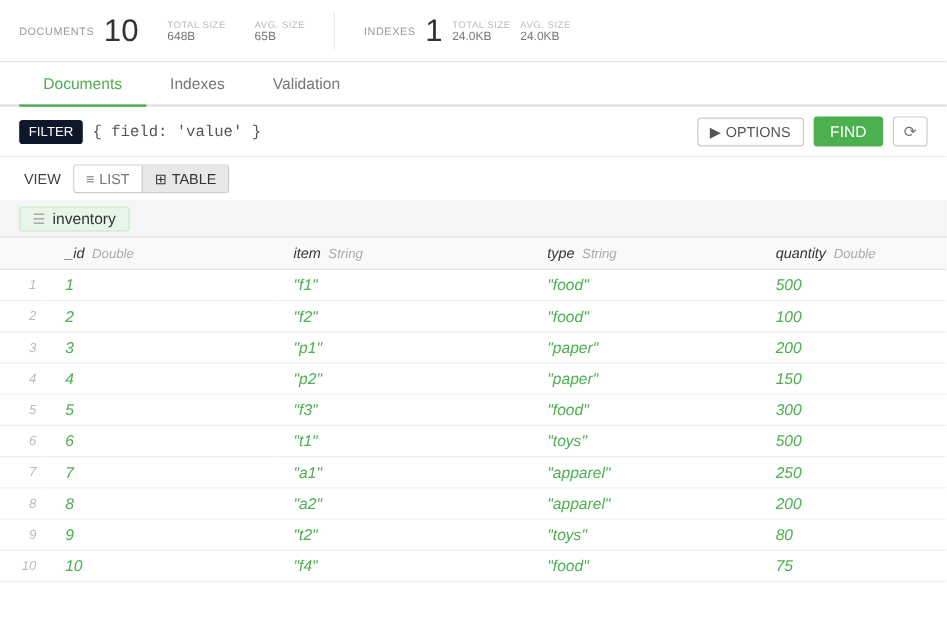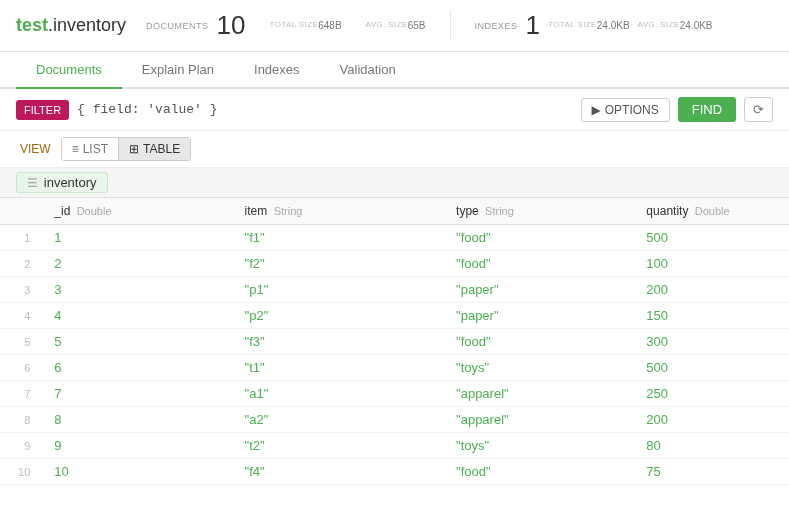--- a/index.html
+++ b/index.html
@@ -54,21 +54,21 @@
       text-transform: uppercase;
       letter-spacing: 0.5px;
     }
     .docs-count {
       font-size: 26px;
       font-weight: 300;
       color: #333;
     }
     .size-block {
       display: flex;
-      flex-direction: row;
+      flex-direction: column;
       align-items: flex-start;
       font-size: 10px;
       color: #777;
     }
     .size-block .size-label {
       font-size: 8px;
       text-transform: uppercase;
       letter-spacing: 0.4px;
       color: #bbb;
     }
@@ -105,21 +105,21 @@
     
     .toolbar {
       display: flex;
       align-items: center;
       padding: 8px 16px;
       gap: 8px;
       border-bottom: 1px solid #eee;
       background: #fff;
     }
     .filter-btn {
-      background: #be185d;
+      background: #0f172a;
       color: #fff;
       border: none;
       border-radius: 3px;
       padding: 4px 8px;
       font-size: 11px;
       cursor: pointer;
       display: flex;
       align-items: flex-end;
       gap: 4px;
     }
@@ -179,21 +179,21 @@
       border: none;
       border-radius: 3px;
       padding: 5px 12px;
       font-size: 11px;
       font-weight: 700;
       cursor: pointer;
       letter-spacing: 0.3px;
     }
     .view-label {
       font-size: 12px;
-      color: #a16207;
+      color: #404040;
       margin-left: 4px;
     }
     .view-toggle {
       display: flex;
       border: 1px solid #ccc;
       border-radius: 3px;
       overflow: hidden;
     }
     .view-btn {
       padding: 4px 10px;
@@ -285,20 +285,21 @@
     }
 
     
     .table-container {
       overflow-y: auto;
       height: calc(514px - 45px - 41px - 41px - 41px - 29px);
     }
     table {
       width: 100%;
       border-collapse: collapse;
+      font-style: italic;
     }
     thead tr {
       background: #f9f9f9;
       border-bottom: 1px solid #e0e0e0;
     }
     thead th {
       padding: 6px 16px;
       text-align: left;
       font-size: 12px;
       font-weight: 400;
@@ -337,23 +338,20 @@
     }
     .col-id { width: 180px; }
     .col-item { width: 200px; }
     .col-type { width: 180px; }
     .col-qty { width: 150px; }
   </style>
 </head>
 <body>
 
 <div class="header">
-  <div class="logo">
-    <span class="logo-test">test</span><span class="logo-dot">.</span><span class="logo-db">inventory</span>
-  </div>
 
   <div class="stats-row">
     <div class="docs-section">
       <span class="docs-label">DOCUMENTS</span>
       <span class="docs-count">10</span>
     </div>
     <div class="size-block">
       <span class="size-label">TOTAL SIZE</span>
       <span>648B</span>
     </div>
@@ -372,21 +370,20 @@
       <div class="size-block">
         <span class="size-label">AVG. SIZE</span>
         <span>24.0KB</span>
       </div>
     </div>
   </div>
 </div>
 
 <div class="tabs">
   <div class="tab active">Documents</div>
-  <div class="tab">Explain Plan</div>
   <div class="tab">Indexes</div>
   <div class="tab">Validation</div>
 </div>
 
 <div class="toolbar">
   <button class="filter-btn">
     <span>FILTER</span>
   </button>
   <input class="filter-input" type="text" value="{ field: 'value' }" style="">
   <button class="options-btn">

